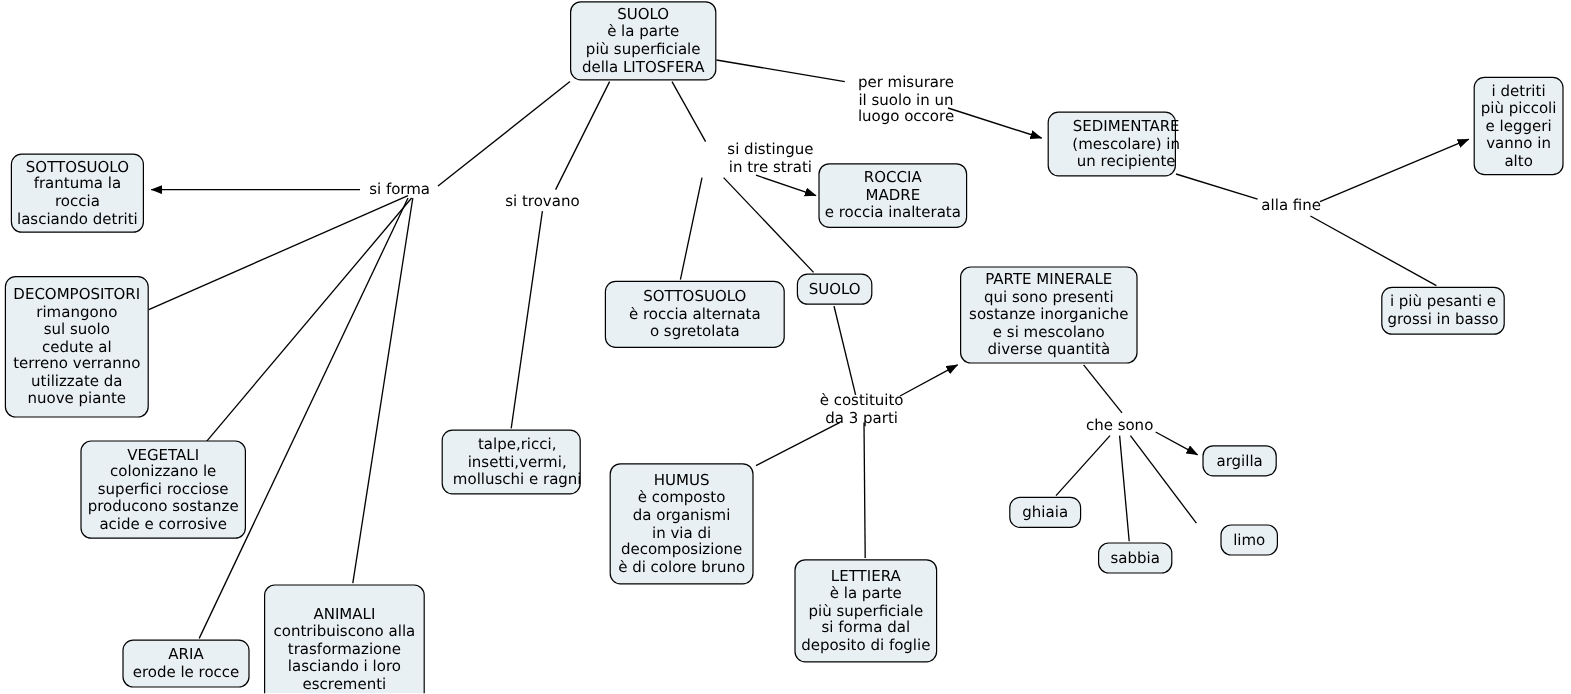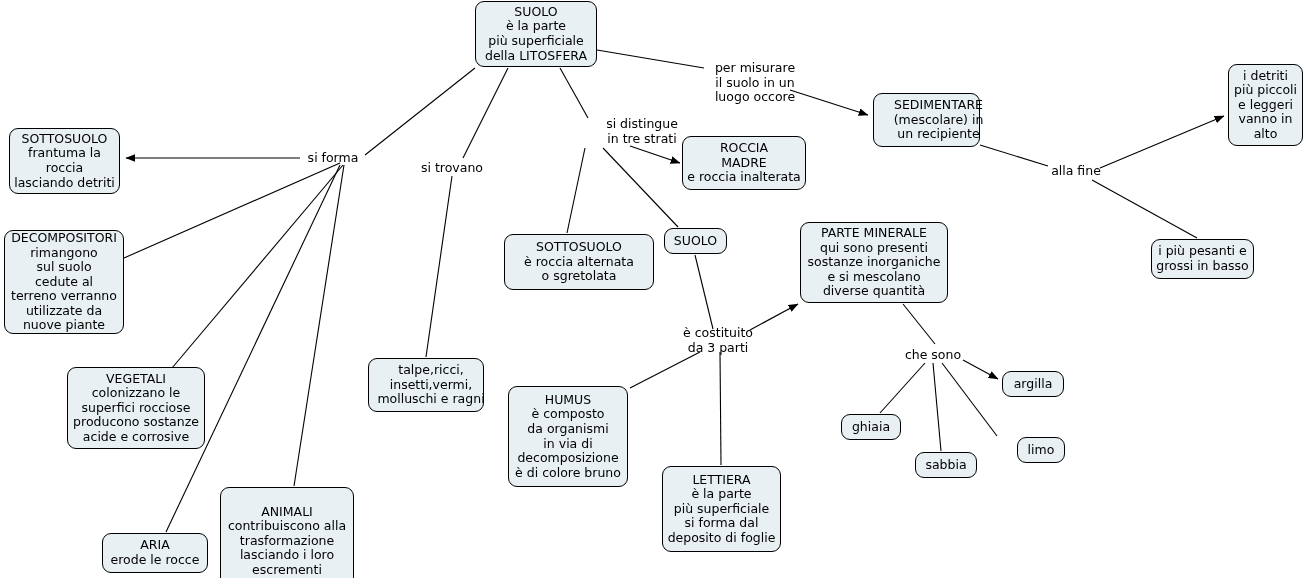--- a/index.html
+++ b/index.html
@@ -124,21 +124,21 @@
       <div class="node-box" style="left: 1151px; top: 239px; width: 103px; height: 40px;">
         <span class="nline">i più pesanti e</span>
         <span class="nline">grossi in basso</span>
       </div>
       <div class="node-box" style="left: 9px; top: 128px; width: 111px; height: 66px;">
         <span class="nline">SOTTOSUOLO</span>
         <span class="nline">frantuma la</span>
         <span class="nline">roccia</span>
         <span class="nline">lasciando detriti</span>
       </div>
-      <div class="node-box" style="left: 4px; top: 230px; width: 120px; height: 104px;">
+      <div class="node-box" style="left: 4px; top: 230px; width: 120px; height: 118px;">
         <span class="nline">DECOMPOSITORI</span>
         <span class="nline">rimangono</span>
         <span class="nline">sul suolo</span>
         <span class="nline">cedute al</span>
         <span class="nline">terreno verranno</span>
         <span class="nline">utilizzate da</span>
         <span class="nline">nuove piante</span>
       </div>
       <div class="node-box" style="left: 67px; top: 367px; width: 138px; height: 82px;">
         <span class="nline">VEGETALI</span>

